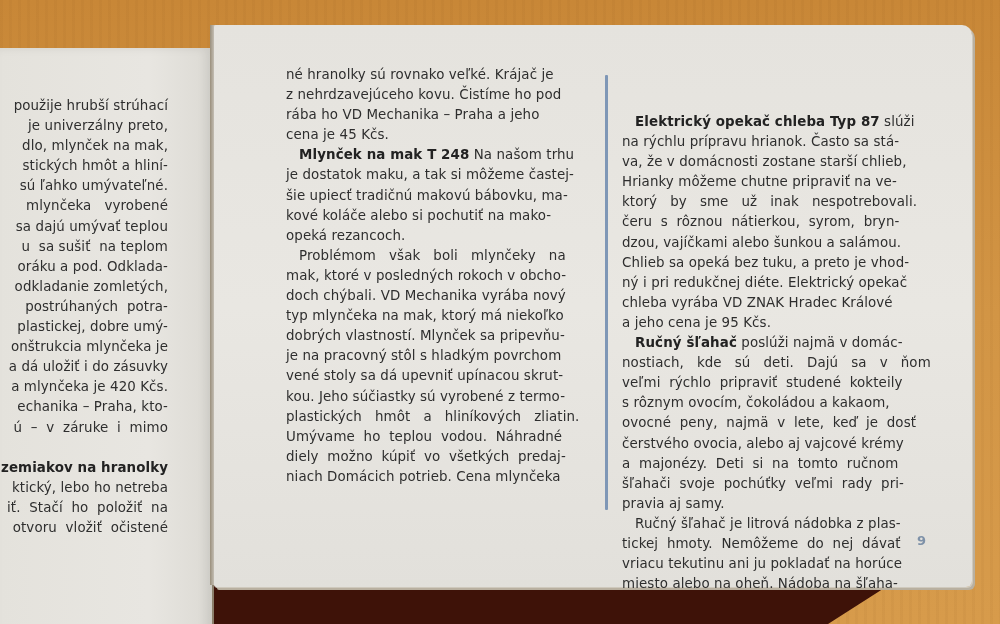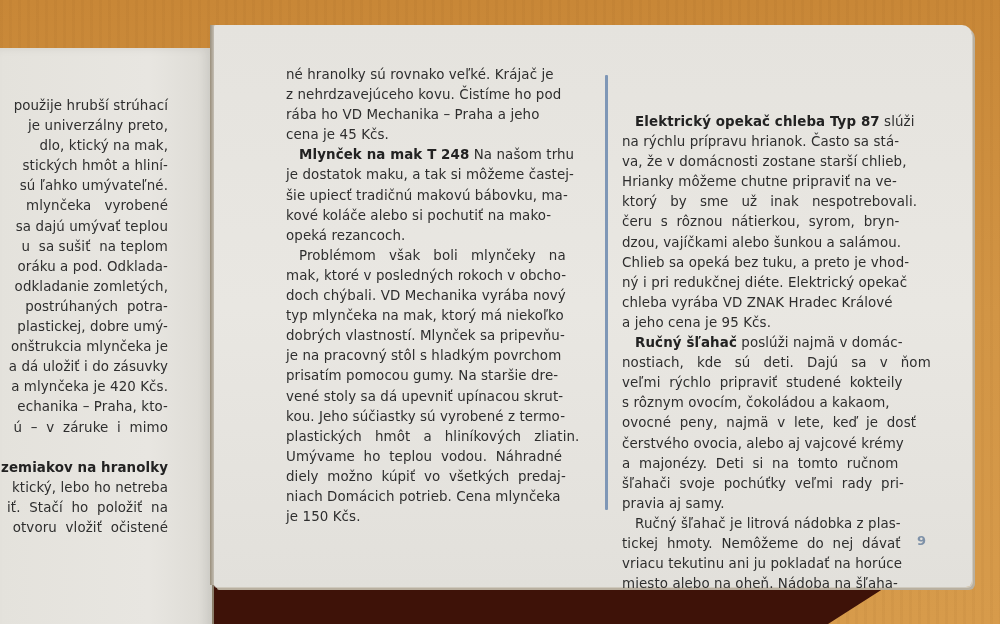--- a/index.html
+++ b/index.html
@@ -64,21 +64,21 @@
 <body>
 
 <div class="table-wood"></div>
 <div class="shadow-bottom"></div>
 <div class="shadow-left-page"></div>
 
 <div class="page-left">
   <div class="col col-left">
     <span class="line">použije hrubší strúhací</span>
     <span class="line">je univerzálny preto,</span>
-    <span class="line">dlo, ktický na mak,</span>
+    <span class="line">dlo, mlynček na mak,</span>
     <span class="line">stických hmôt a hliní-</span>
     <span class="line">sú ľahko umývateľné.</span>
     <span class="line">mlynčeka   vyrobené</span>
     <span class="line">sa dajú umývať teplou</span>
     <span class="line">u  sa sušiť  na teplom</span>
     <span class="line">oráku a pod. Odklada-</span>
     <span class="line">odkladanie zomletých,</span>
     <span class="line">postrúhaných  potra-</span>
     <span class="line">plastickej, dobre umý-</span>
     <span class="line">onštrukcia mlynčeka je</span>
@@ -107,28 +107,26 @@
   <span class="line">je dostatok maku, a tak si môžeme častej-</span>
   <span class="line">šie upiecť tradičnú makovú bábovku, ma-</span>
   <span class="line">kové koláče alebo si pochutiť na mako-</span>
   <span class="line">opeká rezancoch.</span>
   <span class="line">   <span>Problémom   však   boli   mlynčeky   na</span></span>
   <span class="line">mak, ktoré v posledných rokoch v obcho-</span>
   <span class="line">doch chýbali. VD Mechanika vyrába nový</span>
   <span class="line">typ mlynčeka na mak, ktorý má niekoľko</span>
   <span class="line">dobrých vlastností. Mlynček sa pripevňu-</span>
   <span class="line">je na pracovný stôl s hladkým povrchom</span>
-  <span class="line">prisatím pomocou gumy. Na staršie dre-</span>
   <span class="line">vené stoly sa dá upevniť upínacou skrut-</span>
   <span class="line">kou. Jeho súčiastky sú vyrobené z termo-</span>
   <span class="line">plastických   hmôt   a   hliníkových   zliatin.</span>
   <span class="line">Umývame  ho  teplou  vodou.  Náhradné</span>
   <span class="line">diely  možno  kúpiť  vo  všetkých  predaj-</span>
   <span class="line">niach Domácich potrieb. Cena mlynčeka</span>
-  <span class="line">je 150 Kčs.</span>
 </div>
 
 <div class="divider"></div>
 
 <div class="col col-right">
   <span class="line">   <b>Elektrický opekač chleba Typ 87</b><span> slúži</span></span>
   <span class="line">na rýchlu prípravu hrianok. Často sa stá-</span>
   <span class="line">va, že v domácnosti zostane starší chlieb,</span>
   <span class="line">Hrianky môžeme chutne pripraviť na ve-</span>
   <span class="line">ktorý   by   sme   už   inak   nespotrebovali.</span>

